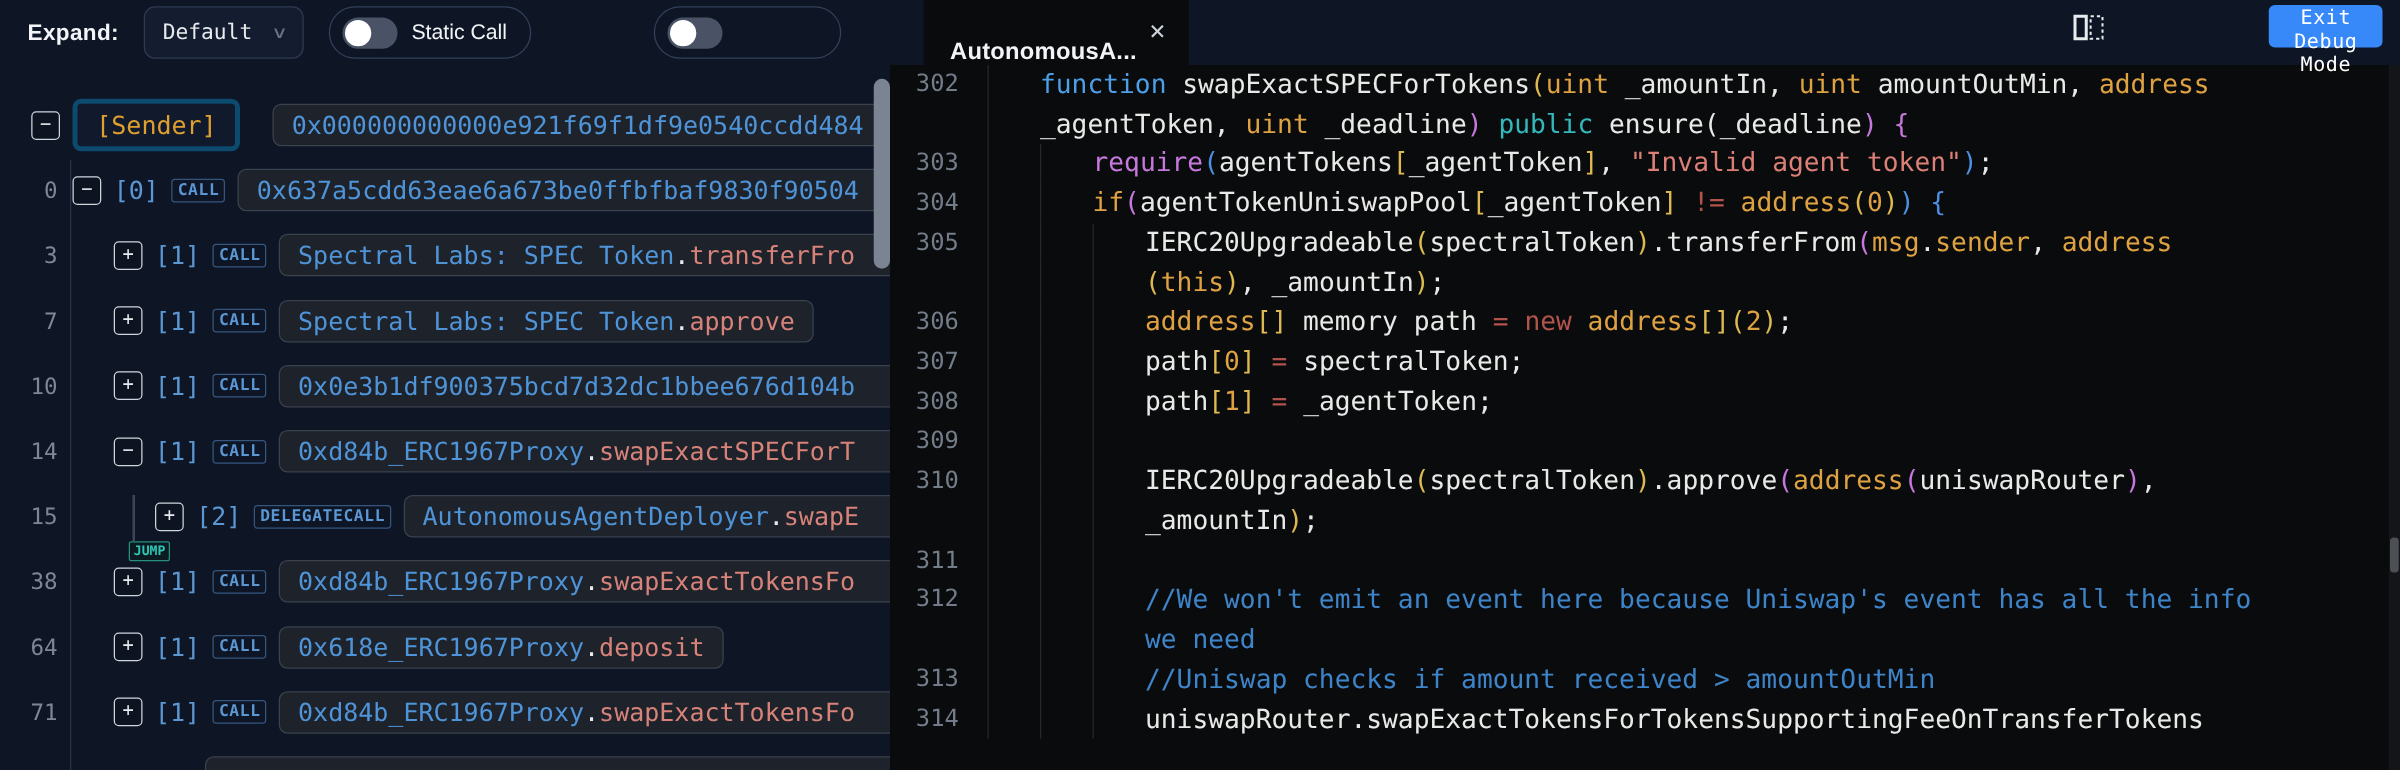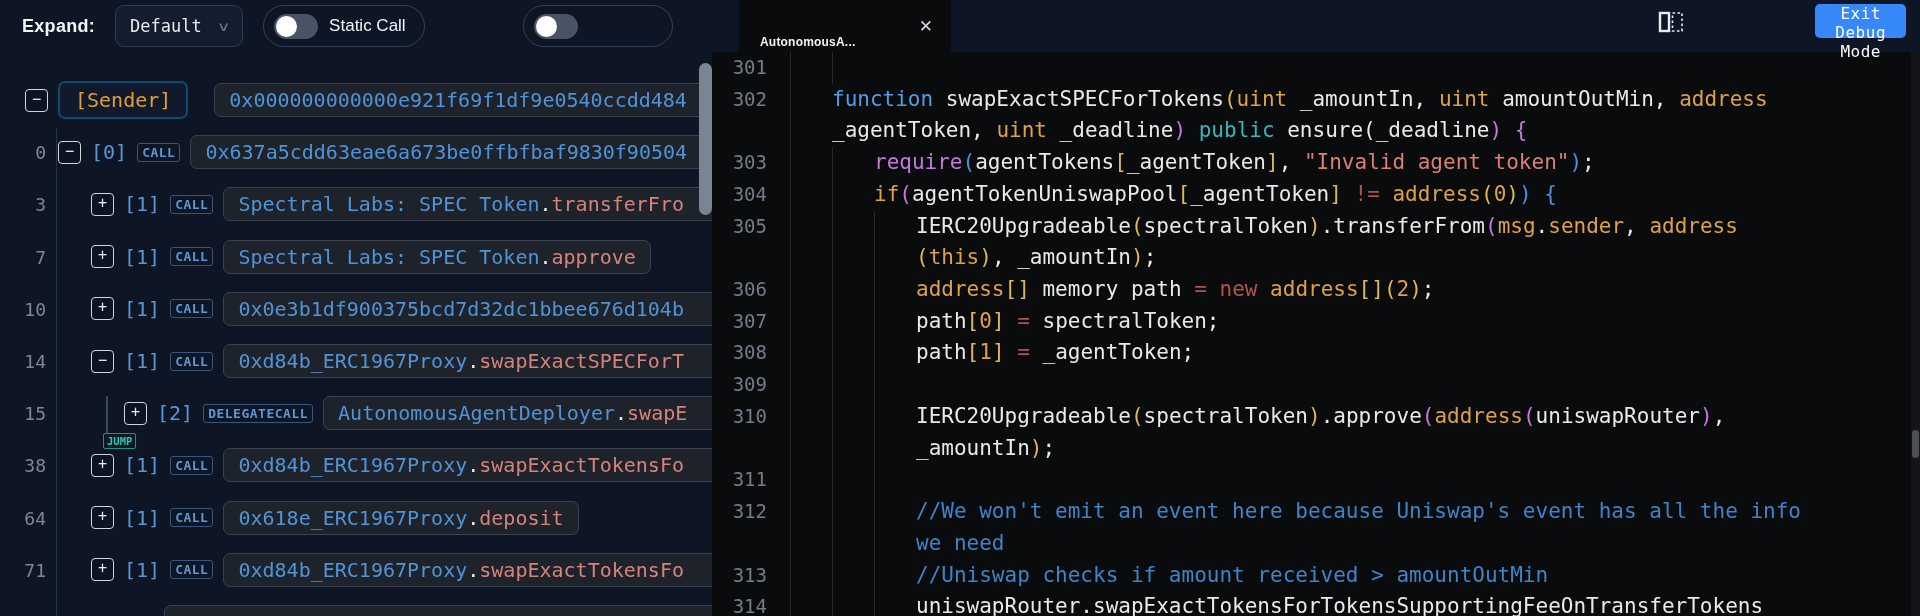--- a/index.html
+++ b/index.html
@@ -33,35 +33,35 @@
   .idx{color:#5b97d3;font-size:20px;font-family:"DejaVu Sans Mono",monospace;flex:0 0 auto;}
   .badge{color:#5b97d3;border:1.5px solid #35567e;border-radius:3px;font-size:13px;font-weight:bold;
          padding:1px 4px;letter-spacing:.5px;font-family:"DejaVu Sans Mono",monospace;flex:0 0 auto;}
   .cbox{height:34px;background:#1e232b;border:1px solid #3a424e;border-radius:7px;display:flex;
         align-items:center;padding:0 14px;box-sizing:border-box;white-space:nowrap;overflow:hidden;
         font-size:20px;font-family:"DejaVu Sans Mono",monospace;cursor:pointer;}
   .cbox.clip{width:640px;flex:0 0 auto;}
   .c-name{color:#4f94d8;}
   .c-dot{color:#e9ecef;}
   .c-method{color:#d8837a;}
-  .sender-box{height:34px;border:2px solid #0c4a6e;border-radius:7px;background:#101a2c;display:flex;
+  .sender-box{height:34px;border:4px solid #0c4a6e;border-radius:7px;background:#101a2c;display:flex;
         align-items:center;padding:0 15px;color:#e0a02f;font-size:20px;
         font-family:"DejaVu Sans Mono",monospace;cursor:pointer;}
   .jump-badge{position:absolute;left:103px;top:433px;color:#2fc7b5;border:1px solid #27907f;
         background:#0c1a22;border-radius:2px;font-size:10.5px;font-weight:bold;padding:0 3px;
         line-height:14px;font-family:"DejaVu Sans Mono",monospace;cursor:pointer;}
   .jump-line{position:absolute;left:106px;top:396px;width:1.5px;height:37px;background:#3a4758;}
   .scroll-thumb{position:absolute;left:699px;top:63px;width:13px;height:152px;border-radius:7px;
         background:#7b8492;z-index:5;cursor:pointer;}
 
   
   .code-panel{position:absolute;left:712px;top:52px;width:1208px;height:564px;background:#0a0b0d;z-index:2;overflow:hidden;}
   .tab{position:absolute;left:739px;top:0;width:212px;height:52px;background:#0a0b0d;z-index:4;
        display:flex;align-items:center;justify-content:space-between;padding:0 16px 0 21px;box-sizing:border-box;cursor:pointer;}
-  .tab .t-title{color:#f2f4f7;font-size:12px;font-weight:600;letter-spacing:.2px;margin-top:32px;}
+  .tab .t-title{color:#f2f4f7;font-size:19px;font-weight:600;letter-spacing:.2px;margin-top:32px;}
   .tab .t-close{color:#cdd4db;font-size:17px;cursor:pointer;padding:0 2px;}
   .tabbar-right{position:absolute;right:0;top:0;height:52px;z-index:4;}
   .split-icon{position:absolute;left:-262px;top:11px;width:26px;height:22px;cursor:pointer;}
   .exit-btn{position:absolute;right:14px;top:4px;height:34px;background:#3788f8;border:none;border-radius:5px;
        color:#ffffff;font-size:16px;font-family:"DejaVu Sans Mono",monospace;padding:0 20px;cursor:pointer;
        letter-spacing:.5px;}
   .cl{position:relative;height:31.72px;line-height:31.72px;white-space:pre;
       font-family:"DejaVu Sans Mono",monospace;font-size:21px;}
   .cl .lnum{position:absolute;left:0;top:0;width:55px;text-align:right;color:#737d89;font-size:19px;cursor:pointer;}
   .cl .guide{position:absolute;top:0;width:1px;height:100%;background:#26282d;}
@@ -204,21 +204,20 @@
     </div>
     <div class="pill cut">
       <span class="track">
           <span class="knob"></span>
         </span>
     </div>
   </div>
 
   <div class="code-panel">
     <div id="code-lines">
-        <div class="cl"><span class="lnum">301</span><span class="guide" style="left: 78px;"></span><span class="guide" style="left: 120px;"></span></div>
         <div class="cl"><span class="lnum">302</span><span class="guide" style="left: 78px;"></span><span class="txt" style="margin-left: 120px;"><span class="tk-f">function</span><span class="tk-i"> swapExactSPECForTokens</span><span class="tk-y">(</span><span class="tk-t">uint</span><span class="tk-i"> _amountIn, </span><span class="tk-t">uint</span><span class="tk-i"> amountOutMin, </span><span class="tk-t">address</span></span></div>
         <div class="cl"><span class="guide" style="left: 78px;"></span><span class="txt" style="margin-left: 120px;"><span class="tk-i">_agentToken, </span><span class="tk-t">uint</span><span class="tk-i"> _deadline</span><span class="tk-p">)</span><span class="tk-i"> </span><span class="tk-c">public</span><span class="tk-i"> ensure(</span><span class="tk-i">_deadline</span><span class="tk-p">)</span><span class="tk-i"> </span><span class="tk-p">{</span></span></div>
         <div class="cl"><span class="lnum">303</span><span class="guide" style="left: 78px;"></span><span class="guide" style="left: 120px;"></span><span class="txt" style="margin-left: 162px;"><span class="tk-p">require</span><span class="tk-b">(</span><span class="tk-i">agentTokens</span><span class="tk-y">[</span><span class="tk-i">_agentToken</span><span class="tk-y">]</span><span class="tk-i">, </span><span class="tk-s">"Invalid agent token"</span><span class="tk-b">)</span><span class="tk-i">;</span></span></div>
         <div class="cl"><span class="lnum">304</span><span class="guide" style="left: 78px;"></span><span class="guide" style="left: 120px;"></span><span class="txt" style="margin-left: 162px;"><span class="tk-t">if</span><span class="tk-p">(</span><span class="tk-i">agentTokenUniswapPool</span><span class="tk-y">[</span><span class="tk-i">_agentToken</span><span class="tk-y">]</span><span class="tk-i"> </span><span class="tk-o">!=</span><span class="tk-i"> </span><span class="tk-t">address</span><span class="tk-y">(</span><span class="tk-t">0</span><span class="tk-y">)</span><span class="tk-b">)</span><span class="tk-i"> </span><span class="tk-b">{</span></span></div>
         <div class="cl"><span class="lnum">305</span><span class="guide" style="left: 78px;"></span><span class="guide" style="left: 120px;"></span><span class="guide" style="left: 162px;"></span><span class="txt" style="margin-left: 204px;"><span class="tk-i">IERC20Upgradeable</span><span class="tk-y">(</span><span class="tk-i">spectralToken</span><span class="tk-y">)</span><span class="tk-i">.transferFrom</span><span class="tk-p">(</span><span class="tk-t">msg</span><span class="tk-i">.</span><span class="tk-t">sender</span><span class="tk-i">, </span><span class="tk-t">address</span></span></div>
         <div class="cl"><span class="guide" style="left: 78px;"></span><span class="guide" style="left: 120px;"></span><span class="guide" style="left: 162px;"></span><span class="txt" style="margin-left: 204px;"><span class="tk-y">(</span><span class="tk-t">this</span><span class="tk-y">)</span><span class="tk-i">, _amountIn</span><span class="tk-y">)</span><span class="tk-i">;</span></span></div>
         <div class="cl"><span class="lnum">306</span><span class="guide" style="left: 78px;"></span><span class="guide" style="left: 120px;"></span><span class="guide" style="left: 162px;"></span><span class="txt" style="margin-left: 204px;"><span class="tk-t">address</span><span class="tk-y">[]</span><span class="tk-i"> memory path </span><span class="tk-o">=</span><span class="tk-i"> </span><span class="tk-o">new</span><span class="tk-i"> </span><span class="tk-t">address</span><span class="tk-y">[](</span><span class="tk-t">2</span><span class="tk-y">)</span><span class="tk-i">;</span></span></div>
         <div class="cl"><span class="lnum">307</span><span class="guide" style="left: 78px;"></span><span class="guide" style="left: 120px;"></span><span class="guide" style="left: 162px;"></span><span class="txt" style="margin-left: 204px;"><span class="tk-i">path</span><span class="tk-y">[</span><span class="tk-t">0</span><span class="tk-y">]</span><span class="tk-i"> </span><span class="tk-o">=</span><span class="tk-i"> spectralToken;</span></span></div>
         <div class="cl"><span class="lnum">308</span><span class="guide" style="left: 78px;"></span><span class="guide" style="left: 120px;"></span><span class="guide" style="left: 162px;"></span><span class="txt" style="margin-left: 204px;"><span class="tk-i">path</span><span class="tk-y">[</span><span class="tk-t">1</span><span class="tk-y">]</span><span class="tk-i"> </span><span class="tk-o">=</span><span class="tk-i"> _agentToken;</span></span></div>
         <div class="cl"><span class="lnum">309</span><span class="guide" style="left: 78px;"></span><span class="guide" style="left: 120px;"></span><span class="guide" style="left: 162px;"></span></div>

